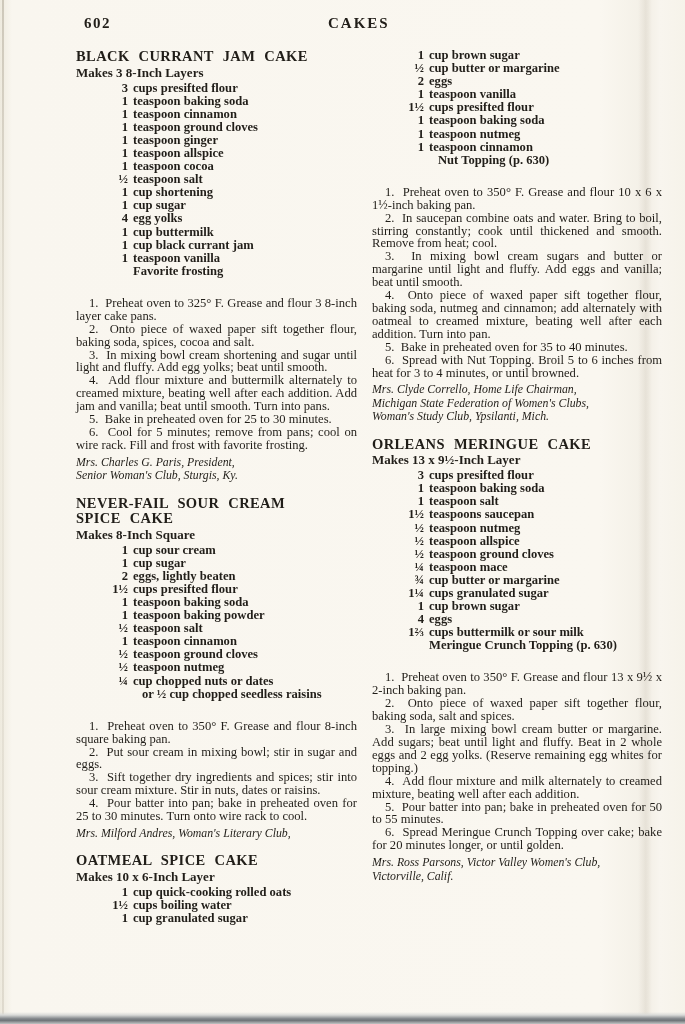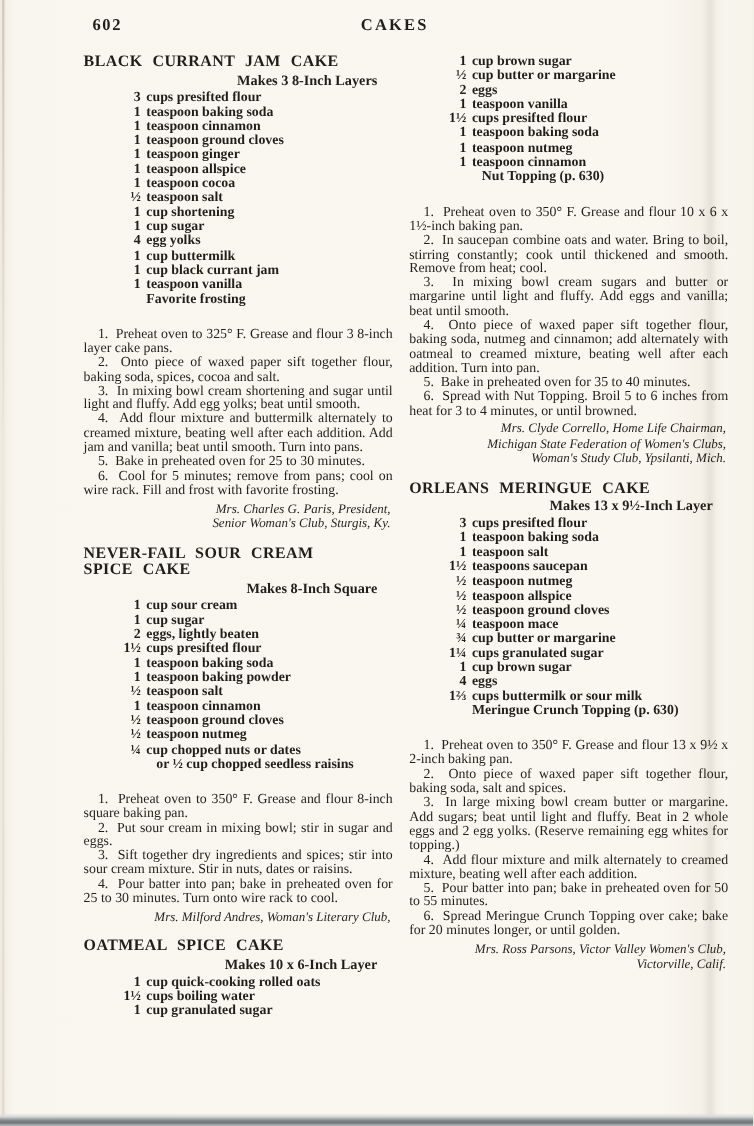--- a/index.html
+++ b/index.html
@@ -38,34 +38,34 @@
   }
   .col-left  { width:281px; }
   .col-right { width:290px; }
   .recipe { margin-bottom:13px; }
   .r-title {
     font-weight:bold; font-size:14.5px; line-height:15.5px;
     letter-spacing:0.4px; word-spacing:5px;
   }
   .r-makes {
     font-weight:bold; font-size:13px; line-height:15px;
-    text-align:right; padding-right:14px; margin-bottom:2px;
+    text-align:left; padding-right:14px; margin-bottom:2px;
   }
   .ing { display:flex; font-weight:bold; font-size:12.6px; line-height:13.1px; }
   .ing .qty { width:52px; min-width:52px; text-align:right; padding-right:0; }
   .ing .txt { padding-left:5px; }
   .ing .txt.ind { padding-left:14px; }
   .steps { margin-top:19px; }
   .step {
     margin:0; font-size:12.6px; line-height:12.9px;
     text-align:justify; text-indent:13px;
   }
   .attr {
     margin-top:4px; font-style:italic; font-size:11.8px;
-    line-height:13.4px; text-align:right; padding-right:2px;
+    line-height:13.4px; text-align:left; padding-right:2px;
   }
 </style>
 </head>
 <body>
 
 <div class="scan">
   <div class="edge-left"></div>
   <div class="crease-right"></div>
 
   <div class="page-num">602</div>

